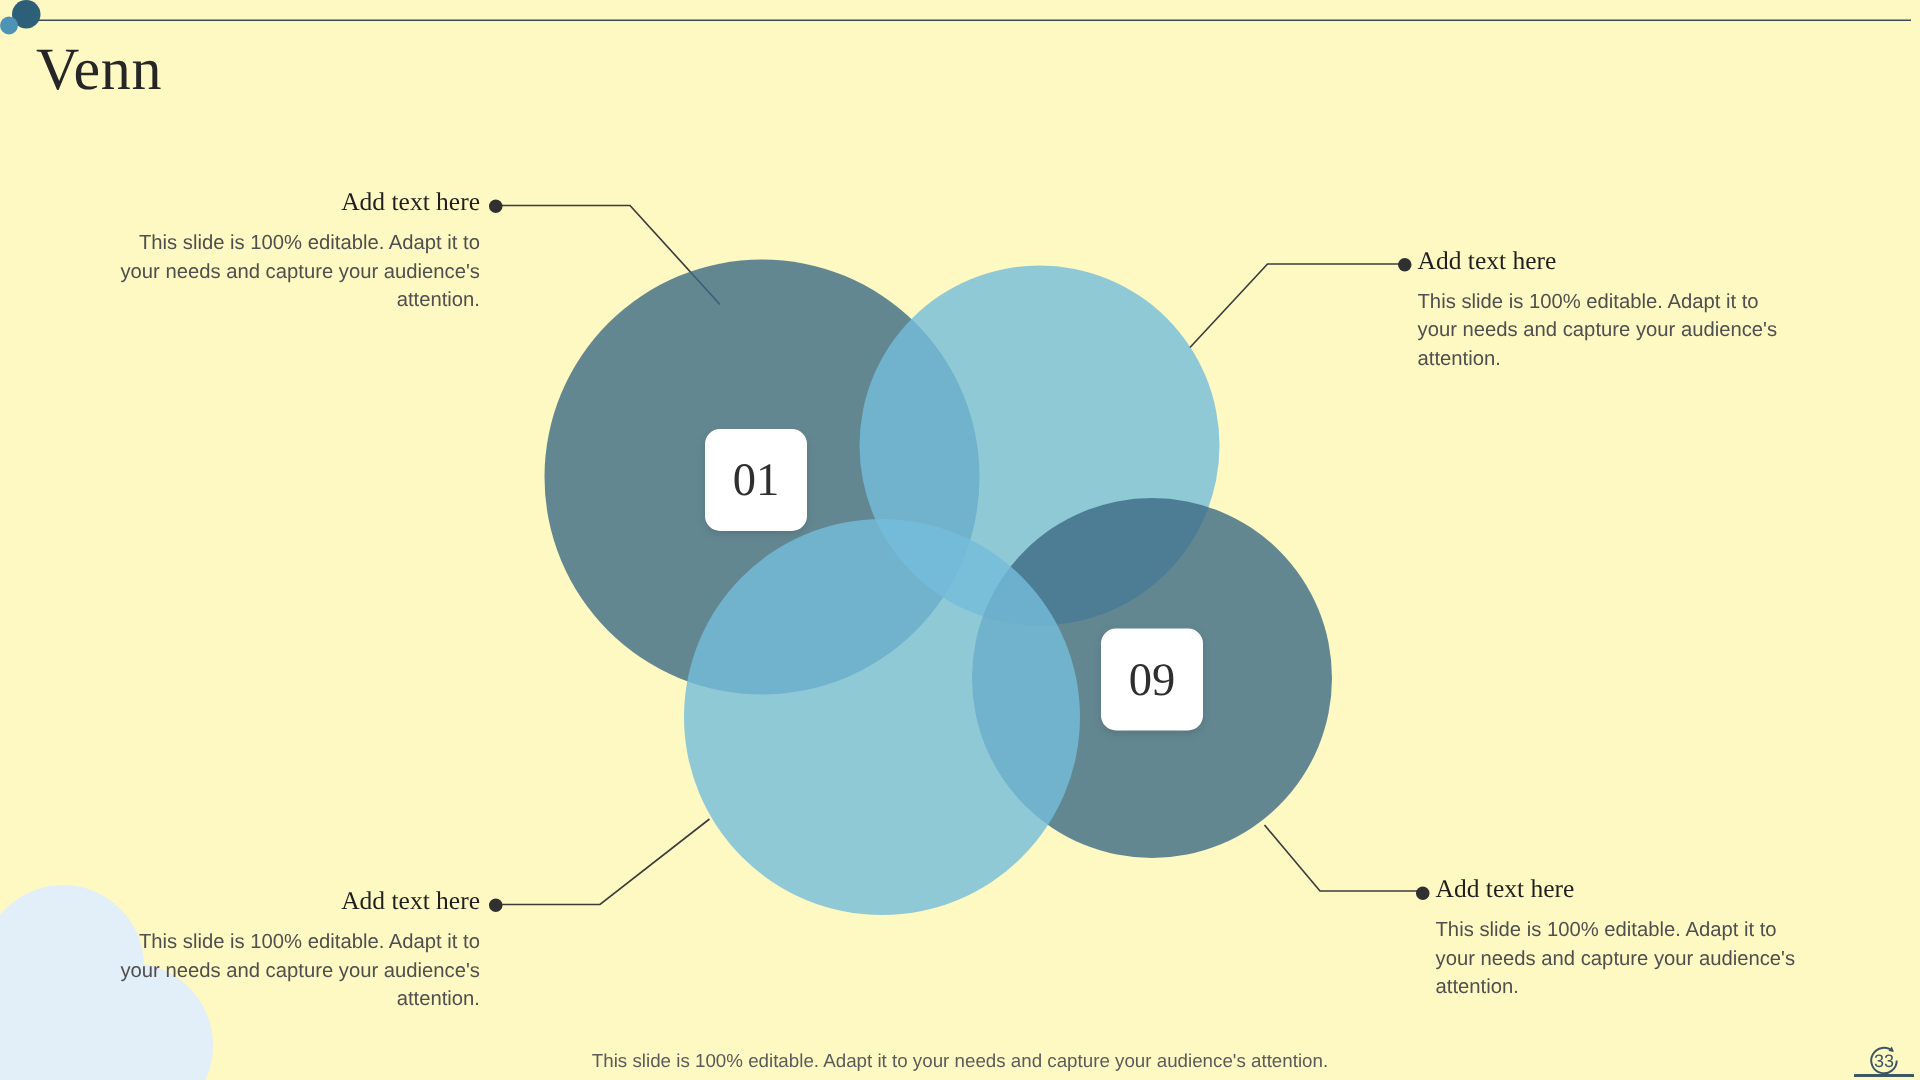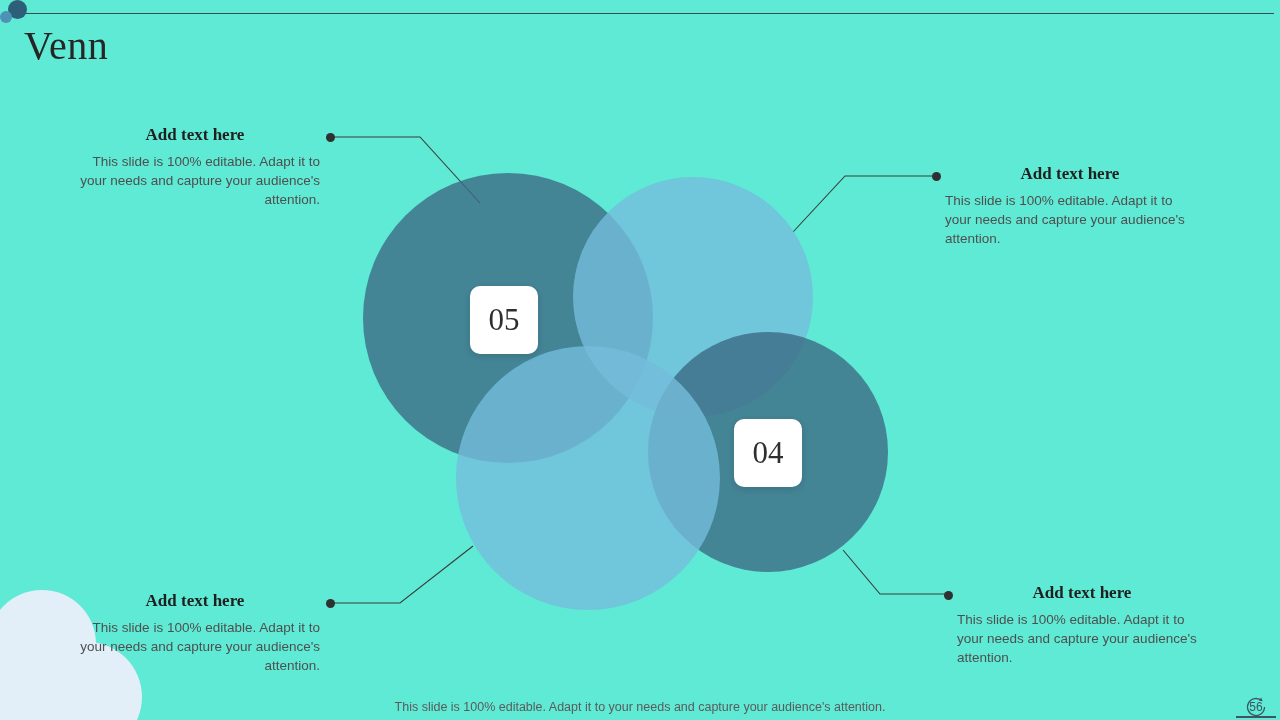--- a/index.html
+++ b/index.html
@@ -3,21 +3,21 @@
 <meta charset="utf-8">
 <style>
   html,body{margin:0;padding:0;}
   body{
     width:1280px;height:720px;
     background:#ffffff;
     font-family:"Liberation Sans", sans-serif;
     overflow:hidden;
     position:relative;
   }
-  .slide{position:absolute;inset:0;width:1280px;height:720px;background:#5eead4;overflow:hidden;}
+  .slide{position:absolute;inset:0;width:1280px;height:720px;background:#fef9c3;overflow:hidden;}
 
   
   .header-rule{
     position:absolute;left:22px;top:13px;width:1252px;height:1px;
     background:#3d4a52;
   }
   .dot-lg{
     position:absolute;left:8px;top:0px;width:19px;height:19px;border-radius:50%;
     background:#2d5f78;
   }
@@ -58,22 +58,22 @@
   .n02{left:659px;top:264px;}
   .n03{left:734px;top:419px;}
   .n04{left:554px;top:445px;}
 
   
   .leaders{position:absolute;left:0;top:0;width:1280px;height:720px;pointer-events:none;}
 
   
   .callout{position:absolute;width:250px;}
   .callout .ct{
-    font-family:"Liberation Serif", serif;font-weight:bold;
-    font-size:17px;color:#1f1f1f;margin:0 0 7px 0;white-space:nowrap;text-align:center;
+    font-family:"Liberation Serif", serif;font-weight:normal;
+    font-size:17px;color:#1f1f1f;margin:0 0 7px 0;white-space:nowrap;
   }
   .callout .cb{
     font-size:13.5px;line-height:19px;color:#4f4f4f;margin:0;
   }
   .callout.right{text-align:left;}
   .callout.left{text-align:right;}
 
   .co1{left:70px;top:125px;}
   .co2{left:945px;top:164px;}
   .co3{left:70px;top:591px;}
@@ -125,22 +125,22 @@
     <polyline points="333,603 400,603 473,546" fill="none" stroke="#3b3b3b" stroke-width="1.1"></polyline>
     <polyline points="950,594 880,594 843,550" fill="none" stroke="#3b3b3b" stroke-width="1.1"></polyline>
   </svg>
 
   <div class="venn">
     <div class="circ c01"></div>
     <div class="circ c02"></div>
     <div class="circ c03"></div>
     <div class="circ c04"></div>
 
-    <div class="numbox n01">05</div>
-    <div class="numbox n03">04</div>
+    <div class="numbox n01">01</div>
+    <div class="numbox n03">09</div>
   </div>
 
   <div class="bullet bl1"></div>
   <div class="bullet bl2"></div>
   <div class="bullet bl3"></div>
   <div class="bullet bl4"></div>
 
   <div class="callout left co1">
     <p class="ct">Add text here</p>
     <p class="cb">This slide is 100% editable. Adapt it to your needs and capture your audience's attention.</p>
@@ -162,16 +162,16 @@
   </div>
 
   <div class="footer">This slide is 100% editable. Adapt it to your needs and capture your audience's attention.</div>
 
   <div class="pagebadge-line"></div>
   <div class="pagebadge">
     <svg width="26" height="26" viewBox="0 0 26 26">
       <path d="M21.5 13a8.5 8.5 0 1 1-2.6-6.1" fill="none" stroke="#3c5763" stroke-width="1.3"></path>
       <polygon points="18.2,3.6 19.6,7.2 15.9,6.6" fill="#3c5763"></polygon>
     </svg>
-    <div class="num">56</div>
+    <div class="num">33</div>
   </div>
 
 </div>
 
 </body></html>

